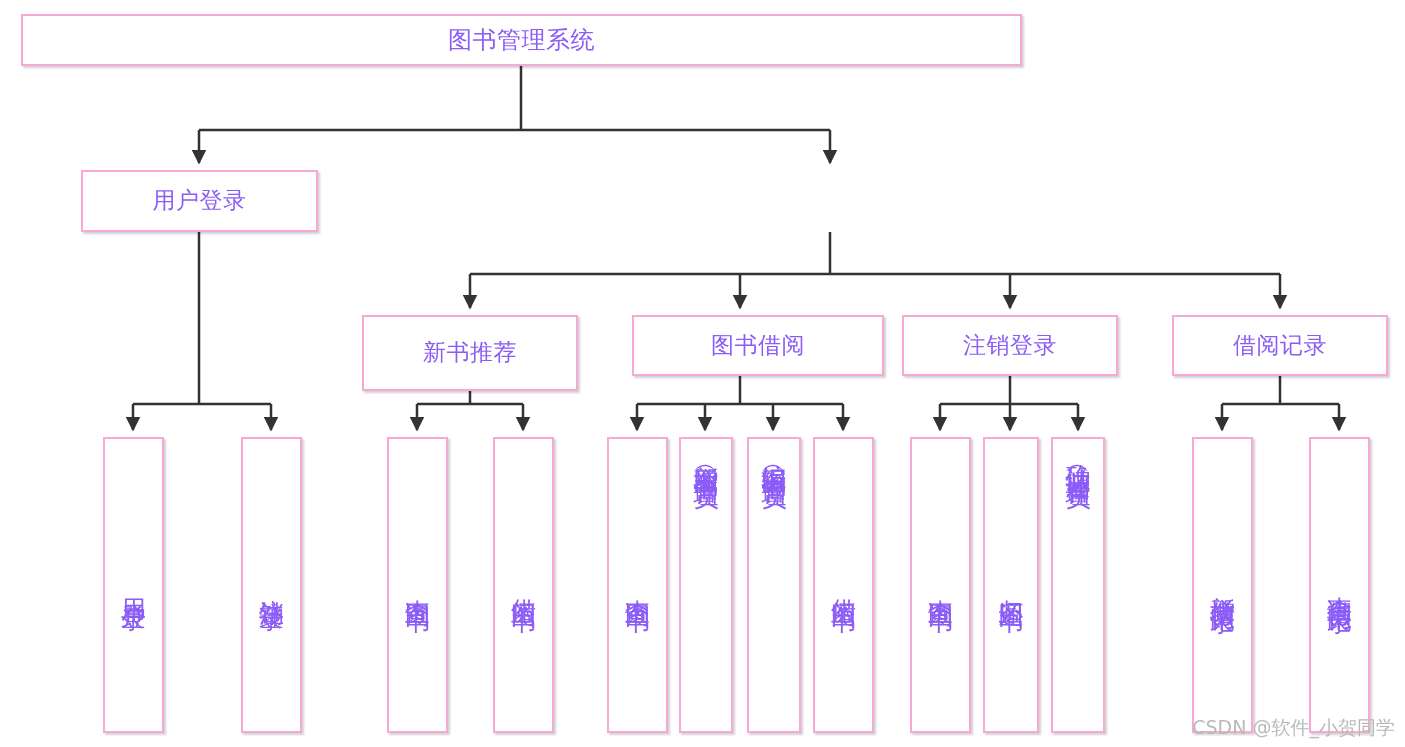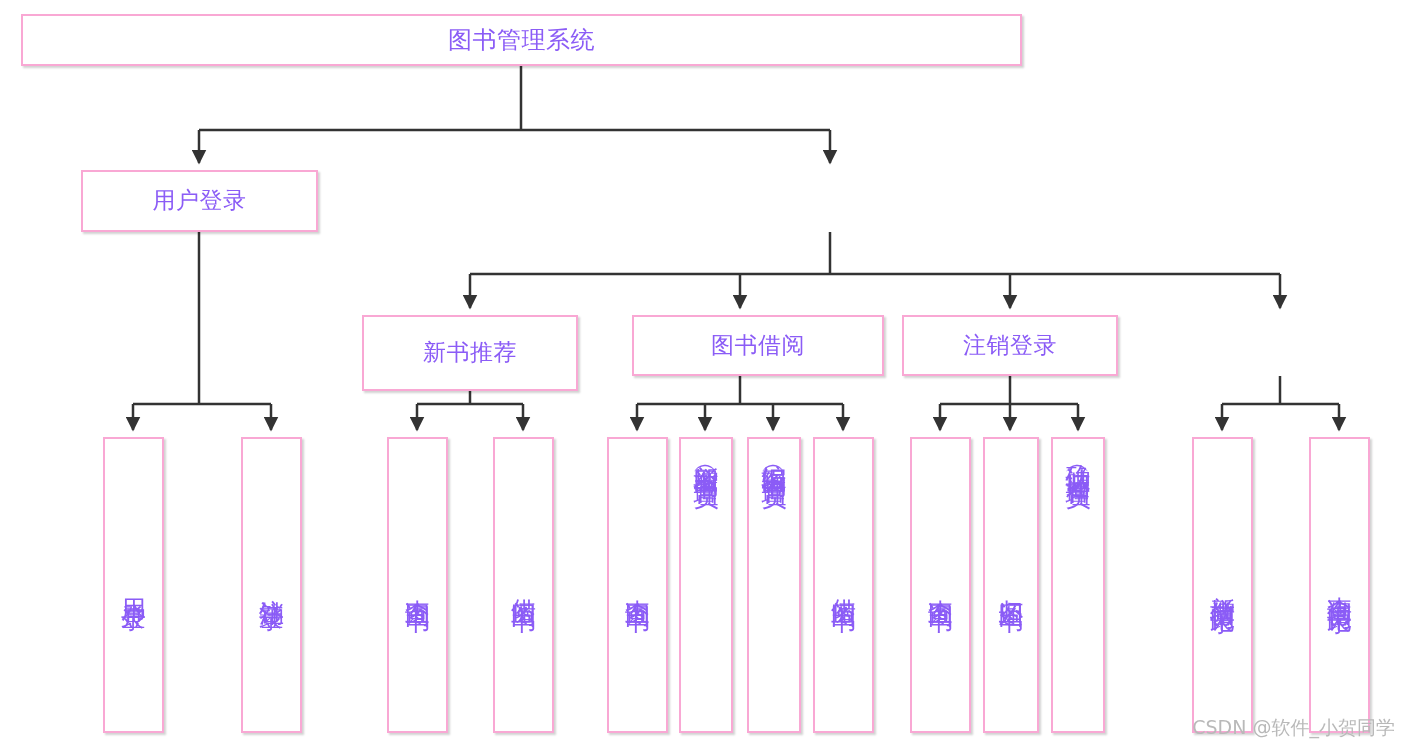--- a/index.html
+++ b/index.html
@@ -142,20 +142,23 @@
 
   <div class="node horiz" style="left:362px; top:315px; width:216px; height:76px;">
     <span class="label">新书推荐</span>
   </div>
   <div class="node horiz" style="left:632px; top:315px; width:252px; height:61px;">
     <span class="label">图书借阅</span>
   </div>
   <div class="node horiz" style="left:902px; top:315px; width:216px; height:61px;">
     <span class="label">注销登录</span>
   </div>
+  <div class="node horiz" style="left:1172px; top:315px; width:216px; height:61px;">
+    <span class="label">借阅记录</span>
+  </div>
 
   <div class="node vert centered" style="left:103px; top:437px; width:61px; height:296px;">
     <span class="label">用户登录</span>
   </div>
   <div class="node vert centered" style="left:241px; top:437px; width:61px; height:296px;">
     <span class="label">注销登录</span>
   </div>
 
   <div class="node vert centered" style="left:387px; top:437px; width:61px; height:296px;">
     <span class="label">查询图书</span>

